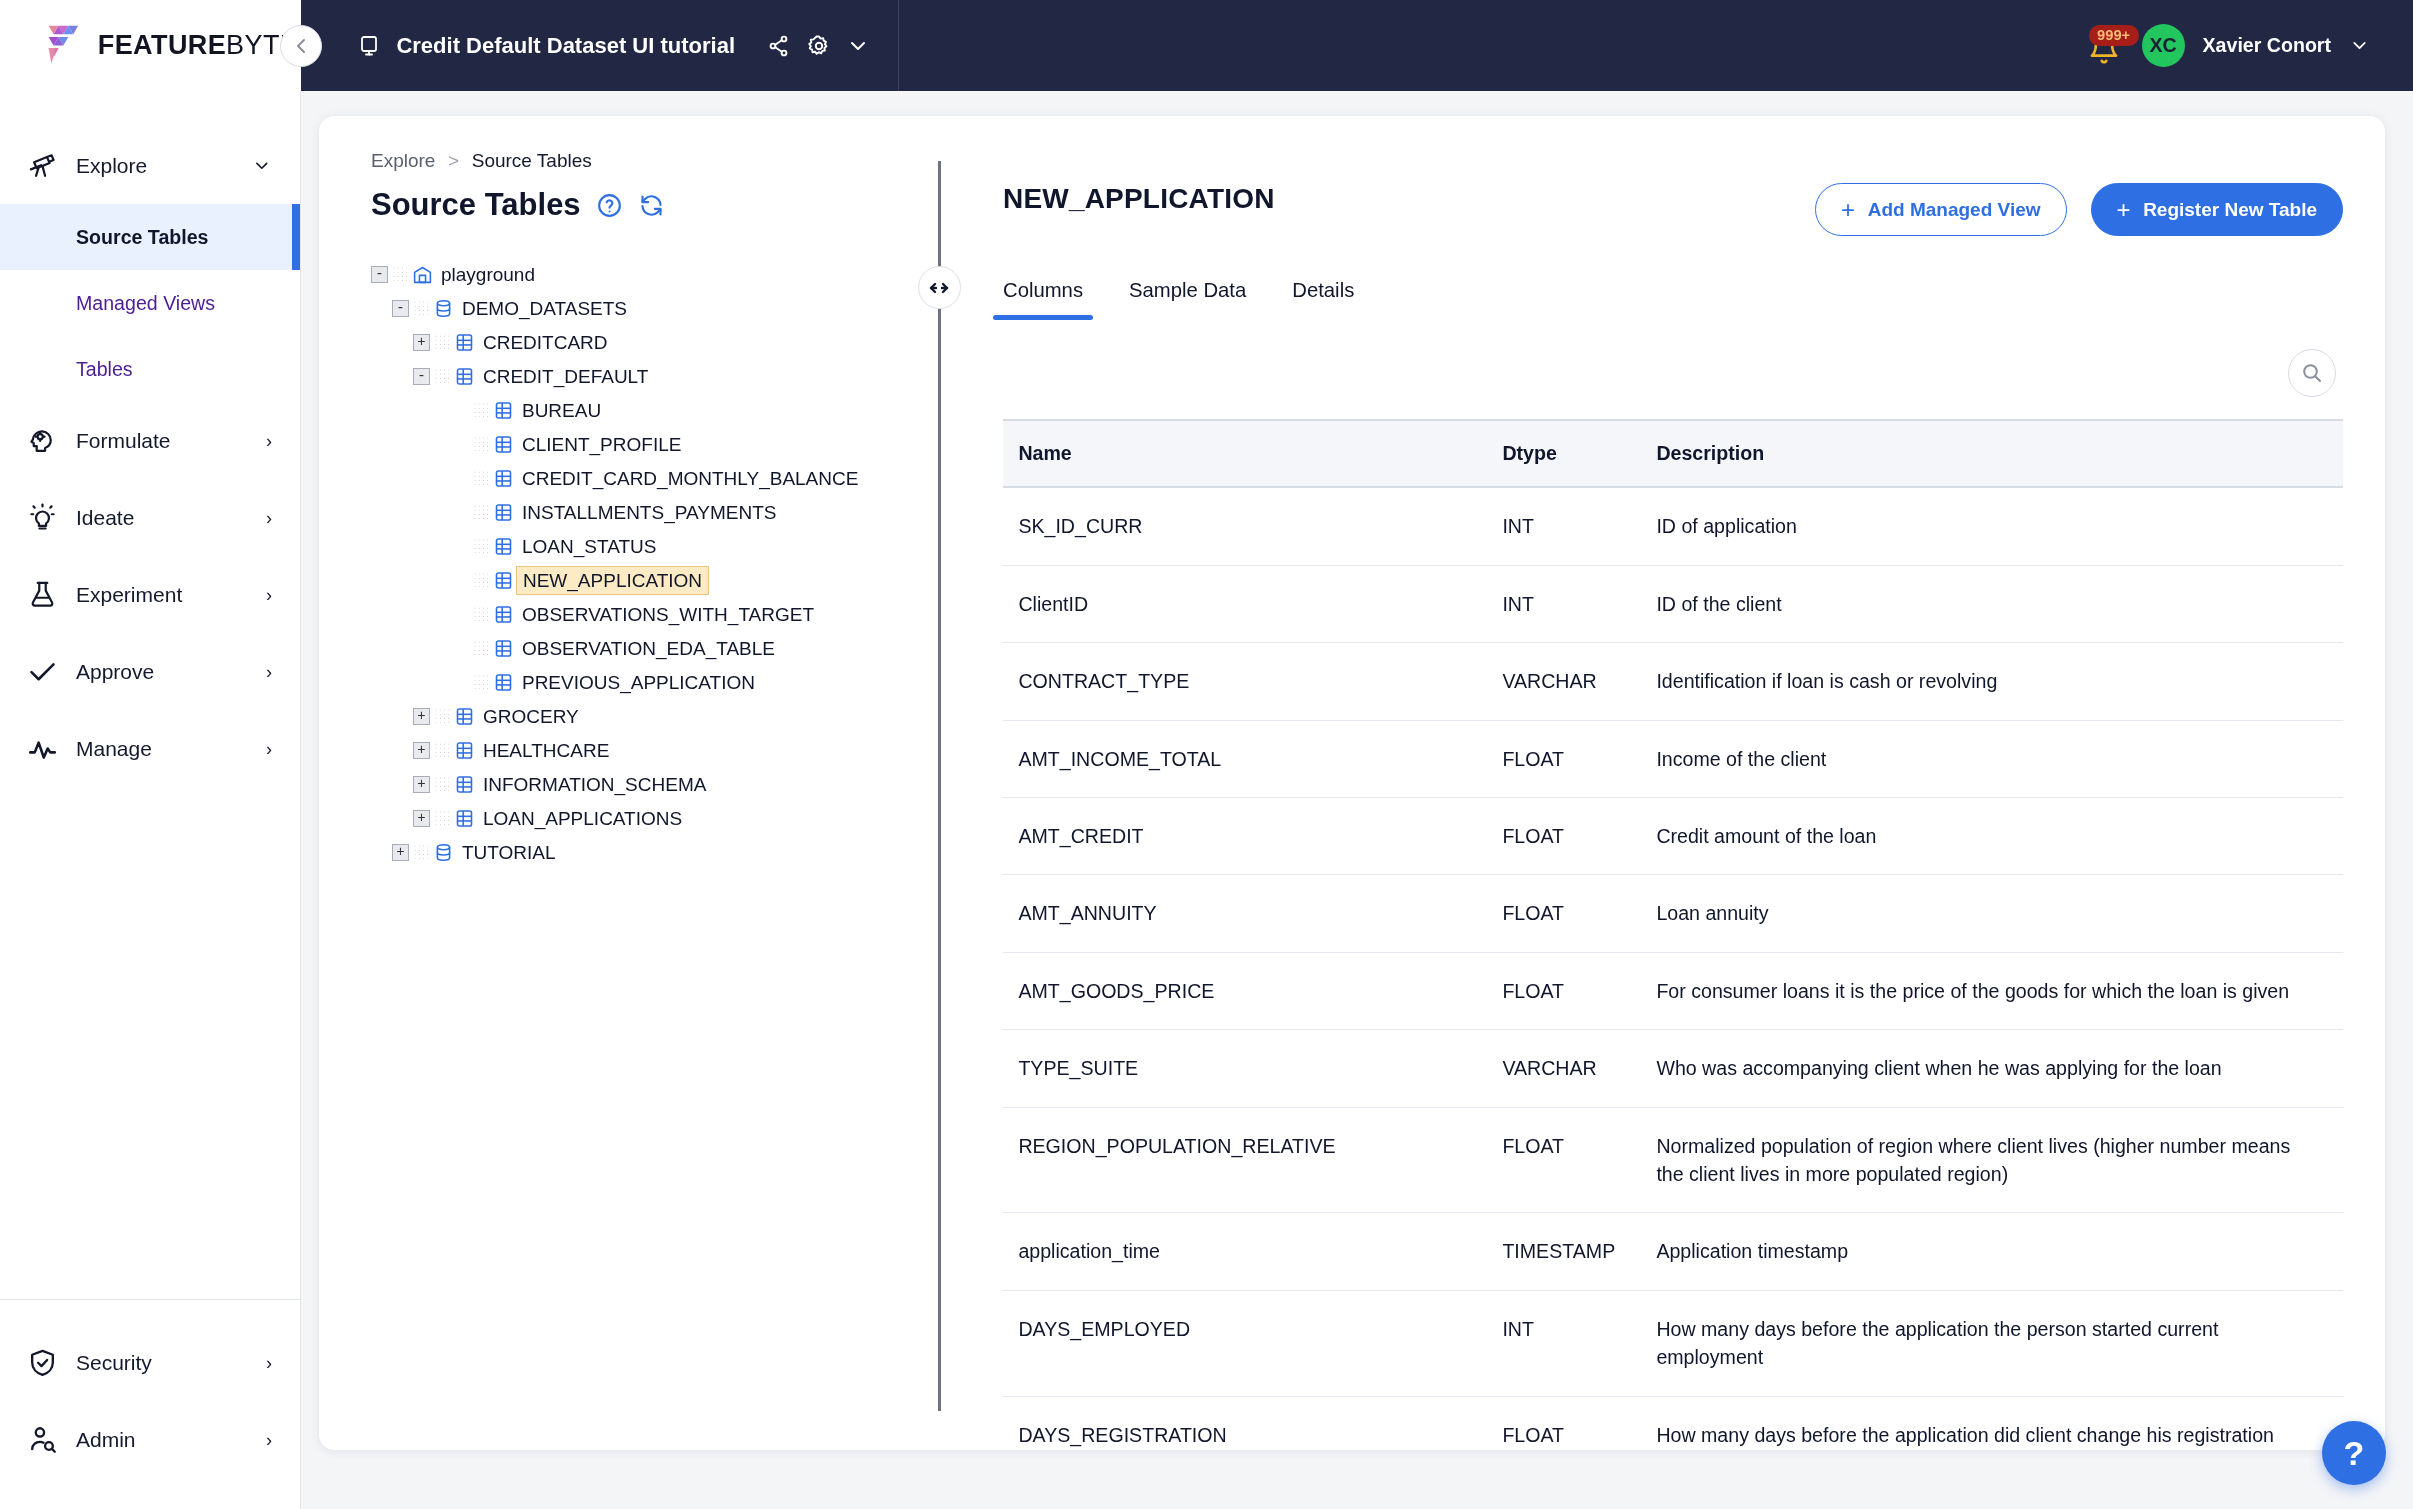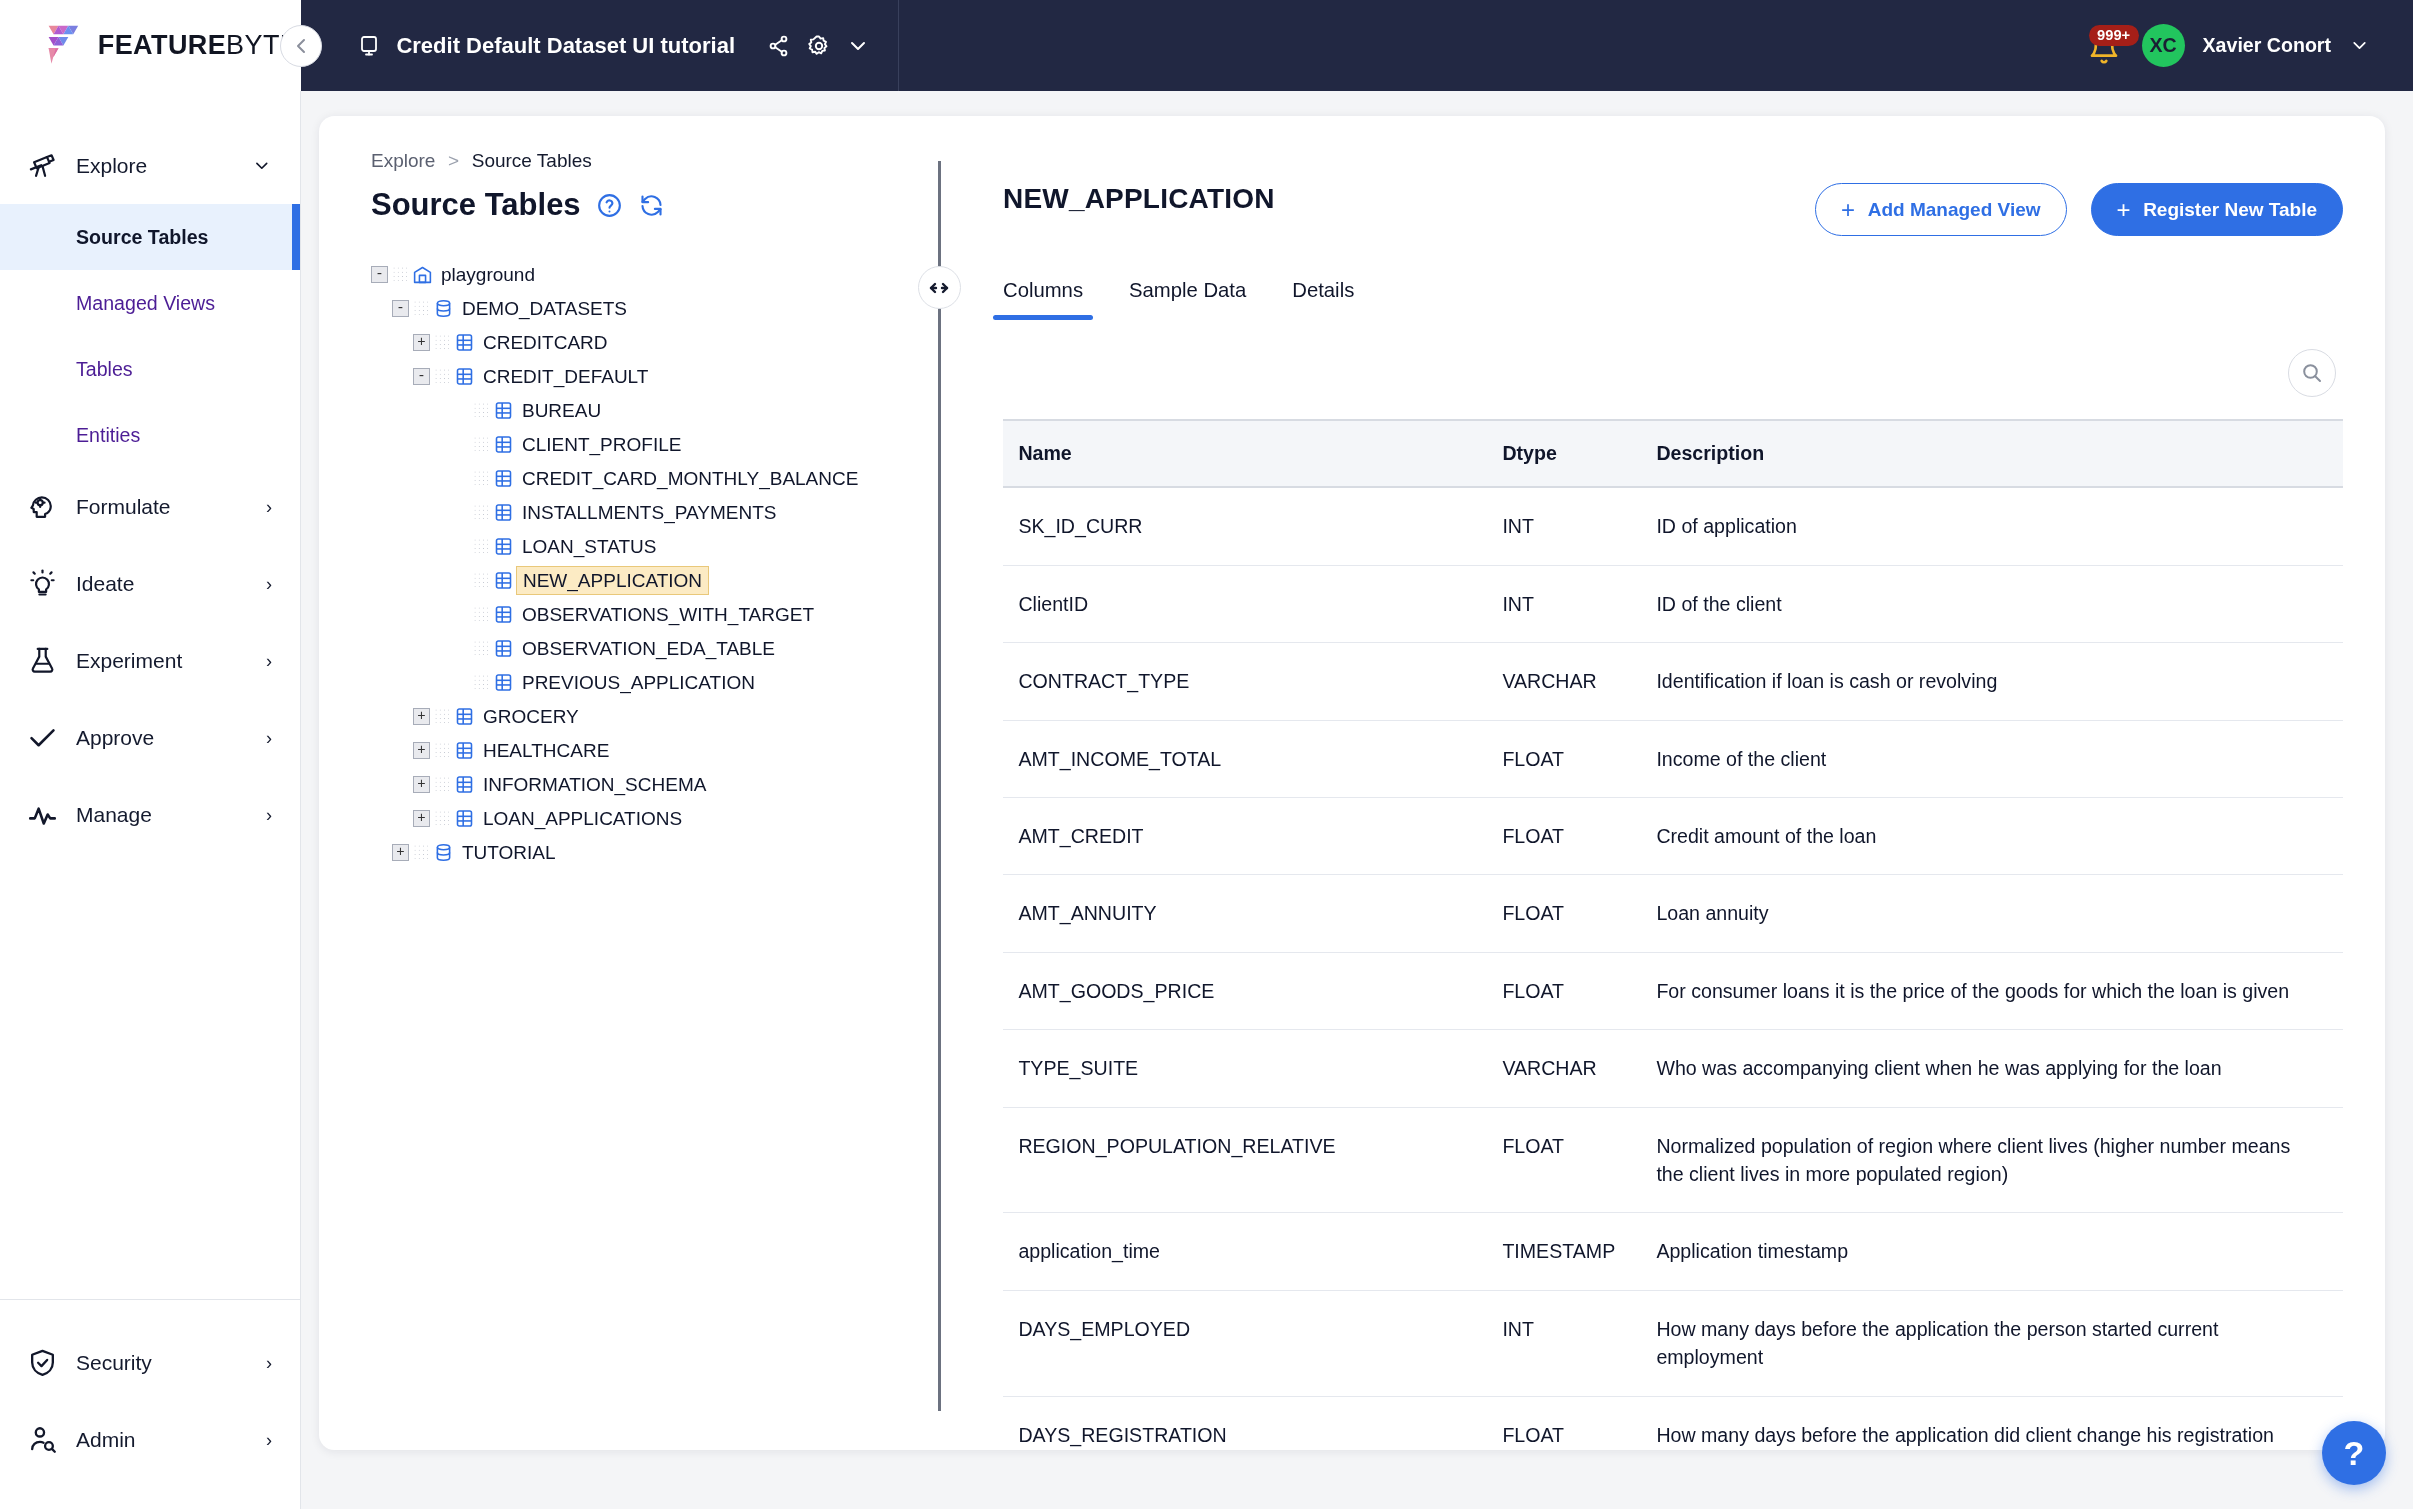--- a/index.html
+++ b/index.html
@@ -26,21 +26,21 @@
   }
   .proj-chip { display:flex; align-items:center; gap:15.4px; padding-left:56px; }
   .proj-title { color:#ffffff; font-size:22px; font-weight:600; white-space:nowrap; }
   .proj-icons { display:flex; align-items:center; gap:15.4px; margin-left:17px; }
   .ic-w { width:24px; height:24px; color:#ffffff; display:block; }
   .divider-v { width:0.7px; height:91px; background:#39405c; margin-left:28px; }
 
   .top-right { margin-left:auto; display:flex; align-items:center; gap:18px; padding-right:43px; }
   .bell-wrap { position:relative; width:39px; height:39px; display:flex; align-items:flex-end; justify-content:center; }
   .badge {
-    position:absolute; top:-1.4px; left:4.2px; background:#a51f18; color:#ffffff;
+    position:absolute; top:-1.4px; left:4.2px; background:#a51f18; color:#fdba74;
     font-size:14.7px; font-weight:700; border-radius:15.4px; padding:3.5px 8.4px; line-height:1; z-index:2;
   }
   .avatar {
     width:43px; height:43px; border-radius:50%; background:#22c55e; color:#1a1f33;
     display:flex; align-items:center; justify-content:center; font-size:19.6px; font-weight:700;
   }
   .uname { color:#ffffff; font-size:19.6px; font-weight:600; white-space:nowrap; }
 
   
   .leftnav {
@@ -238,23 +238,20 @@
       </div>
       <div class="nav-sub active">
           <span>Source Tables</span>
         </div>
       <div class="nav-sub">
           <span>Managed Views</span>
         </div>
       <div class="nav-sub">
           <span>Tables</span>
         </div>
-      <div class="nav-sub">
-          <span>Entities</span>
-        </div>
 
       <div class="nav-row">
         <svg class="nico" viewBox="0 0 24 24" fill="none" stroke="#12172a" stroke-width="1.7" stroke-linecap="round" stroke-linejoin="round">
           <path d="M14 20v-2.2c2.6-.9 4.4-3.3 4.4-6.1 0-3.7-3.1-6.7-6.9-6.7-3.6 0-6.6 2.7-6.9 6.1L3.4 13l1.8.9v2.4h2.3V20z"></path>
           <circle cx="10.2" cy="9" r="2"></circle>
             <path d="M10.2 5.6v1M10.2 11.4v1M6.8 9h1M12.6 9h1"></path>
         </svg>
         <span class="nlabel">Formulate</span>
         <span class="ncaret">›</span>
       </div>

